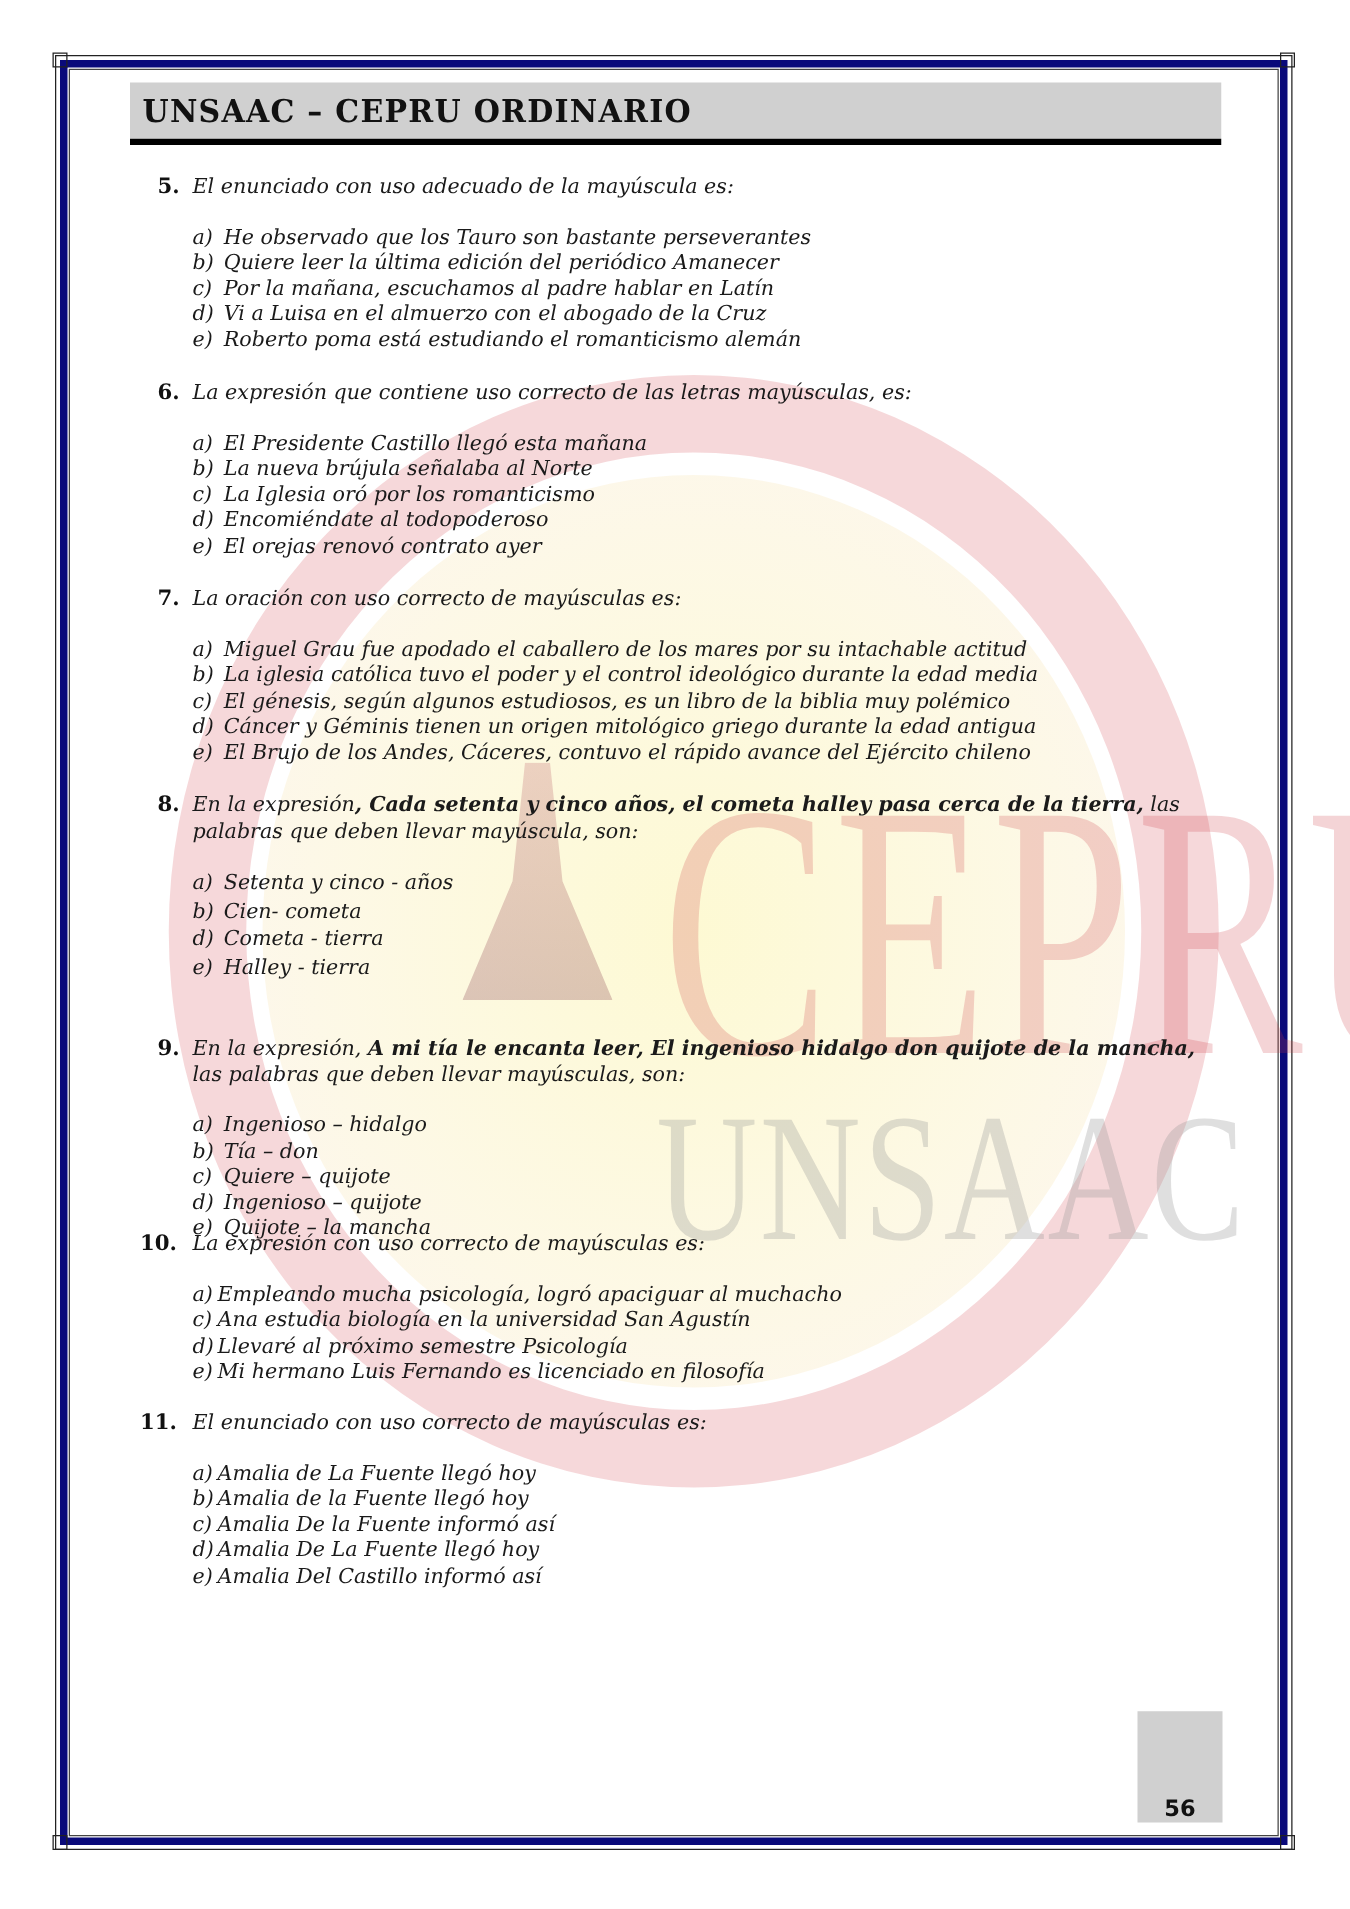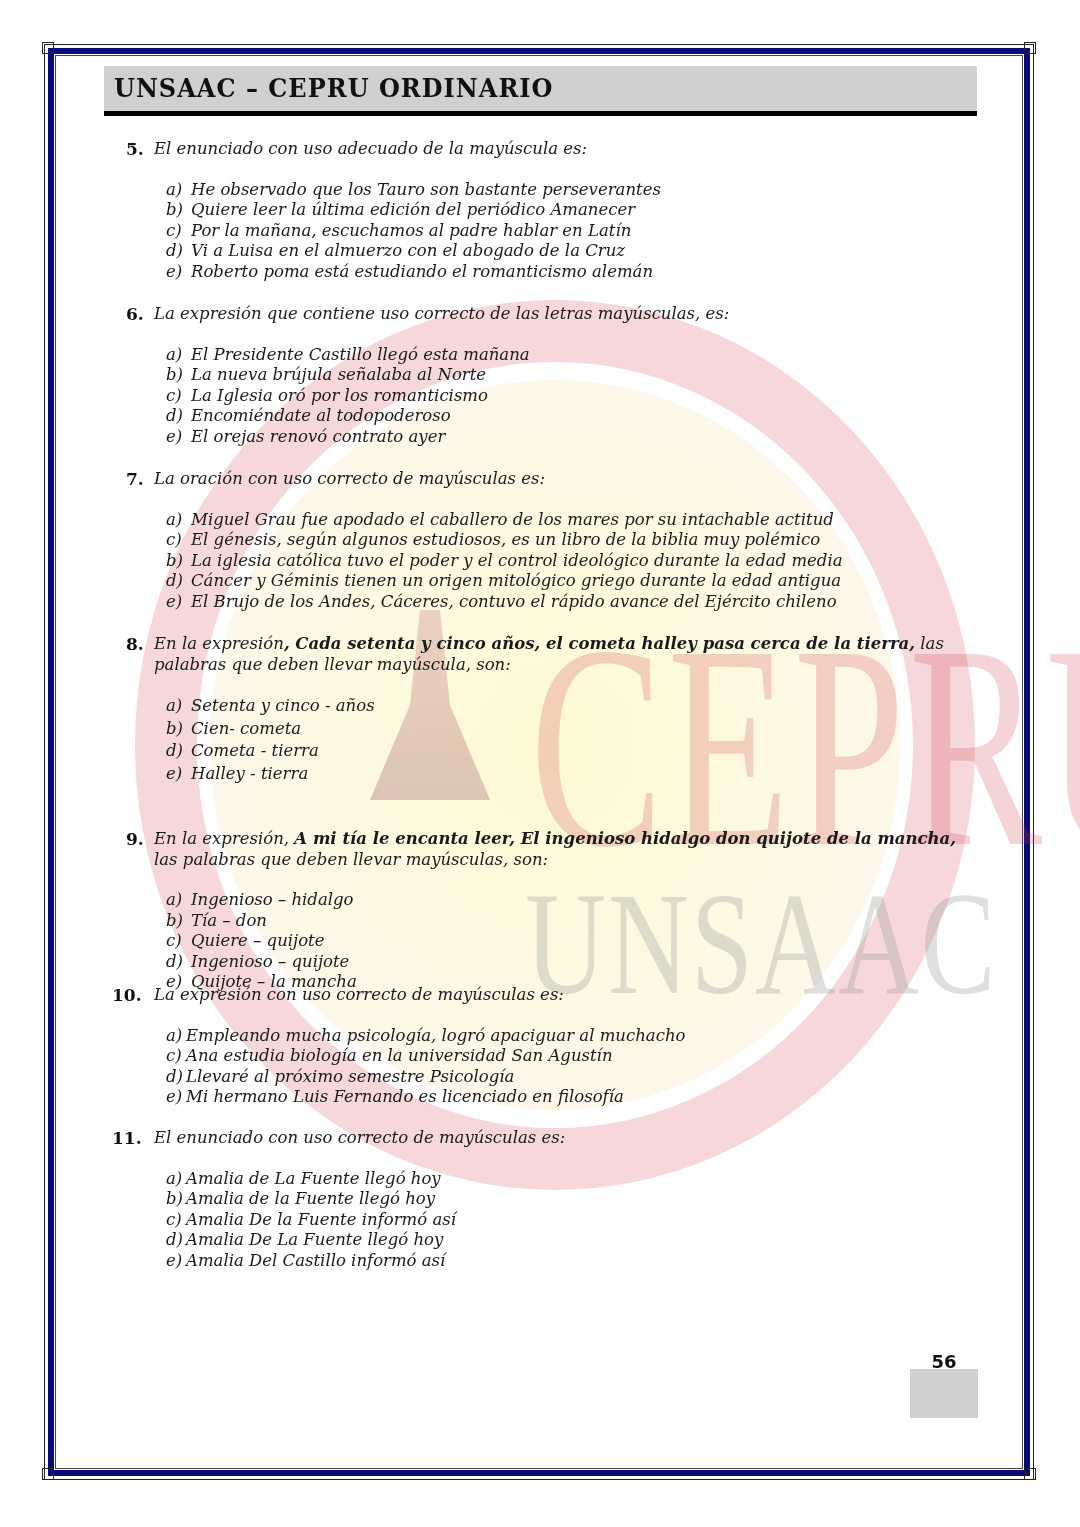--- a/index.html
+++ b/index.html
@@ -28,28 +28,28 @@
     .header-rule { position: absolute; left: 104px; top: 111px; width: 873px; height: 5px; background: #000; z-index: 1; }
     .header-title { position: absolute; left: 114px; top: 74px; font-family: "DejaVu Serif", serif; font-weight: 900; font-size: 24px; color: #111; letter-spacing: 1px; z-index: 2; transform: scaleY(1.05); }
 
     
     .content { position: absolute; left: 104px; top: 136px; width: 880px; z-index: 2; }
     .question { position: absolute; left: 0; width: 880px; }
     .q-stem { position: relative; font-style: italic; font-size: 16.5px; color: #1a1a1a; line-height: 20.5px; padding-left: 50px; }
     .q-num { position: absolute; left: 22px; top: 0; font-style: normal; font-weight: bold; font-size: 17px; color: #111; }
     .q-num.wide { left: 8px; }
     .q-stem .bold { font-weight: bold; }
-    .options { list-style: none; margin: 12px; padding: 0; padding-left: 50px; margin-top: 20px; }
+    .options { list-style: none; margin: 0; padding: 0; padding-left: 50px; margin-top: 20px; }
     .option { font-style: italic; font-size: 16.5px; line-height: 20.5px; color: #1a1a1a; white-space: nowrap; }
     .option.spaced { line-height: 22.5px; }
     .opt-letter { display: inline-block; width: 25px; }
     .opt-letter.tight { width: 20px; }
 
     
-    .page-num-box { position: absolute; left: 910px; top: 1369px; width: 68px; height: 49px; background: #d0d0d0; z-index: 2; display: flex; align-items: flex-start; justify-content: center; }
+    .page-num-box { position: absolute; left: 910px; top: 1369px; width: 68px; height: 89px; background: #d0d0d0; z-index: 2; display: flex; align-items: flex-end; justify-content: center; }
     .page-num { font-family: "DejaVu Sans", sans-serif; font-weight: bold; font-size: 18px; color: #111; margin-top: -18px; }
   </style>
 </head>
 <body>
 
 <div class="frame-outer"></div>
 <div class="frame-main"></div>
 <div class="frame-inner"></div>
 <div class="corner tl"></div>
 <div class="corner tr"></div>
@@ -98,22 +98,22 @@
     </ul>
   </div>
 
   <div class="question" style="top: 333px;">
     <div class="q-stem">
       <span class="q-num">7.</span>
       <span>La oración con uso correcto de mayúsculas es:</span>
     </div>
     <ul class="options">
       <li class="option"><span class="opt-letter">a)</span><span>Miguel Grau fue apodado el caballero de los mares por su intachable actitud</span></li>
+      <li class="option"><span class="opt-letter">b)</span><span>La iglesia católica tuvo el poder y el control ideológico durante la edad media</span></li>
       <li class="option"><span class="opt-letter">c)</span><span>El génesis, según algunos estudiosos, es un libro de la biblia muy polémico</span></li>
-      <li class="option"><span class="opt-letter">b)</span><span>La iglesia católica tuvo el poder y el control ideológico durante la edad media</span></li>
       <li class="option"><span class="opt-letter">d)</span><span>Cáncer y Géminis tienen un origen mitológico griego durante la edad antigua</span></li>
       <li class="option"><span class="opt-letter">e)</span><span>El Brujo de los Andes, Cáceres, contuvo el rápido avance del Ejército chileno</span></li>
     </ul>
   </div>
 
   <div class="question" style="top: 498px;">
     <div class="q-stem">
       <span class="q-num">8.</span>
       <span>En la expresión</span><span class="bold">, Cada setenta y cinco años, el cometa halley pasa cerca de la tierra,</span><span> las palabras que deben llevar mayúscula, son:</span>
     </div>

